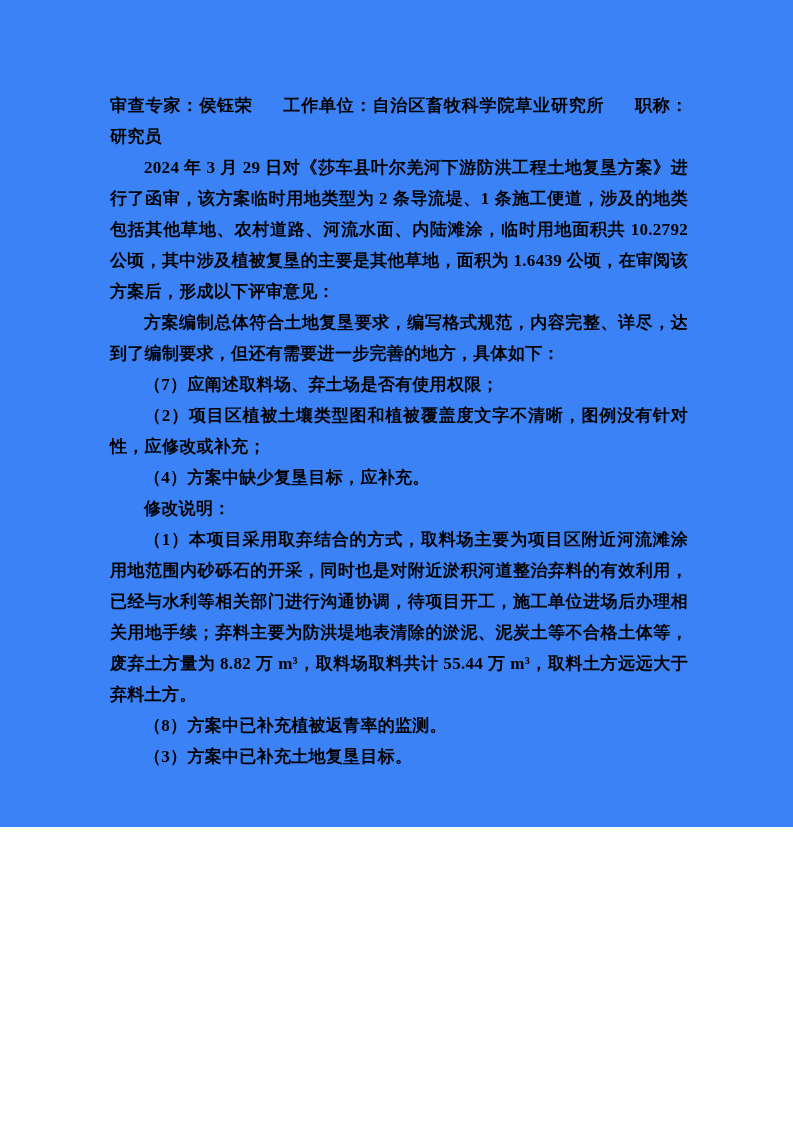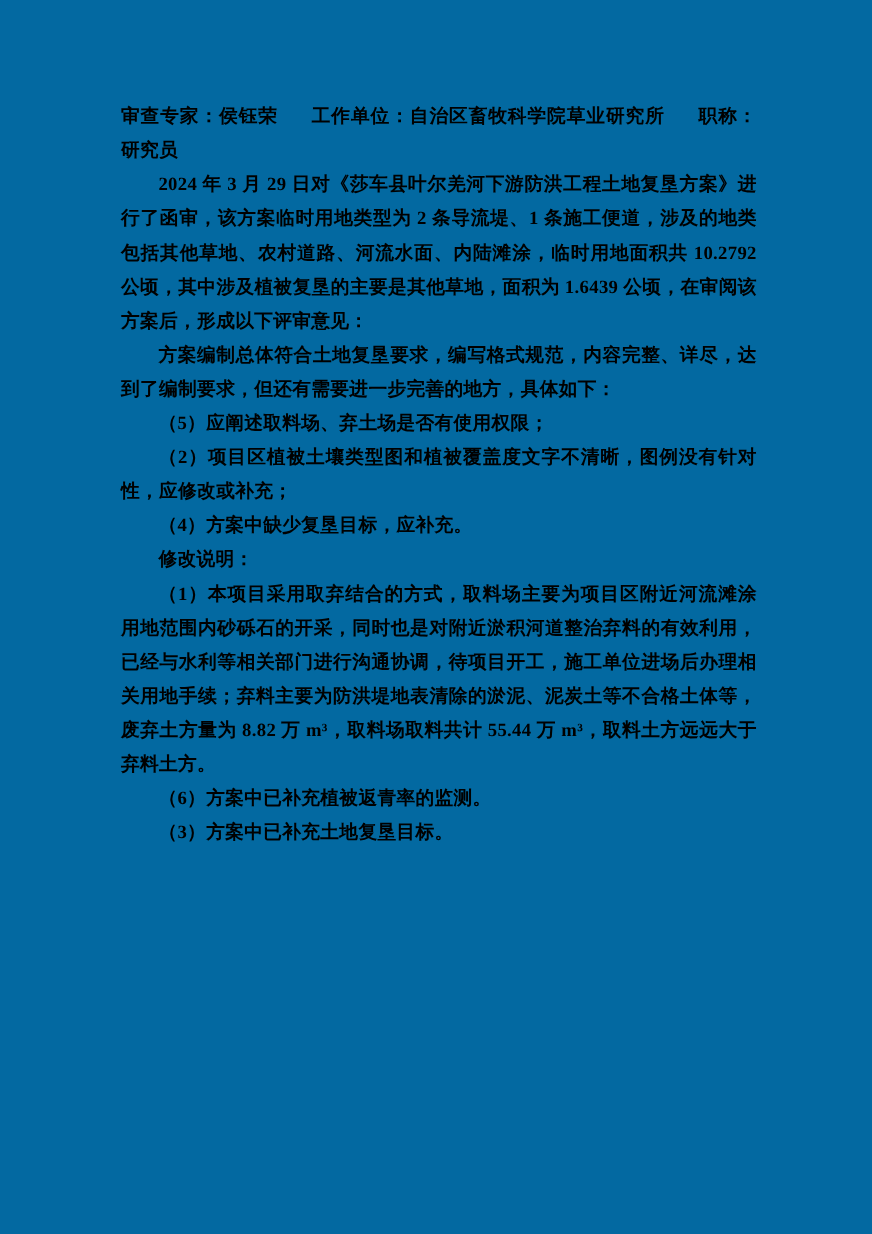--- a/index.html
+++ b/index.html
@@ -3,22 +3,22 @@
 <meta charset="utf-8">
 <style>
   html, body {
     margin: 0;
     padding: 0;
     background: #ffffff;
   }
   .page {
     position: relative;
     width: 793px;
-    height: 1122px;
-    background: #0369a1;
+    height: 827px;
+    background: #3b82f6;
     color: #000000;
     font-family: "Liberation Serif", "DejaVu Serif", serif;
     overflow: hidden;
   }
   .content {
     position: absolute;
     left: 110px;
     top: 90px;
     width: 578px;
     font-size: 17px;
@@ -49,30 +49,30 @@
   <div class="content">
 
     <p class="para bold">
       <span>审查专家：侯钰荣</span><span class="seg">工作单位：自治区畜牧科学院草业研究所</span><span class="seg">职称：研究员</span>
     </p>
 
     <p class="para indent">2024 年 3 月 29 日对《莎车县叶尔羌河下游防洪工程土地复垦方案》进行了函审，该方案临时用地类型为 2 条导流堤、1 条施工便道，涉及的地类包括其他草地、农村道路、河流水面、内陆滩涂，临时用地面积共 10.2792 公顷，其中涉及植被复垦的主要是其他草地，面积为 1.6439 公顷，在审阅该方案后，形成以下评审意见：</p>
 
     <p class="para indent">方案编制总体符合土地复垦要求，编写格式规范，内容完整、详尽，达到了编制要求，但还有需要进一步完善的地方，具体如下：</p>
 
-    <p class="para indent">（5）应阐述取料场、弃土场是否有使用权限；</p>
+    <p class="para indent">（7）应阐述取料场、弃土场是否有使用权限；</p>
 
     <p class="para indent">（2）项目区植被土壤类型图和植被覆盖度文字不清晰，图例没有针对性，应修改或补充；</p>
 
 
     <p class="para indent">（4）方案中缺少复垦目标，应补充。</p>
 
     <p class="para indent bold">修改说明：</p>
 
     <p class="para indent">（1）本项目采用取弃结合的方式，取料场主要为项目区附近河流滩涂用地范围内砂砾石的开采，同时也是对附近淤积河道整治弃料的有效利用，已经与水利等相关部门进行沟通协调，待项目开工，施工单位进场后办理相关用地手续；弃料主要为防洪堤地表清除的淤泥、泥炭土等不合格土体等，废弃土方量为 8.82 万 m³，取料场取料共计 55.44 万 m³，取料土方远远大于弃料土方。</p>
 
 
-    <p class="para indent">（6）方案中已补充植被返青率的监测。</p>
+    <p class="para indent">（8）方案中已补充植被返青率的监测。</p>
 
     <p class="para indent">（3）方案中已补充土地复垦目标。</p>
 
   </div>
 </div>
 
 </body></html>

